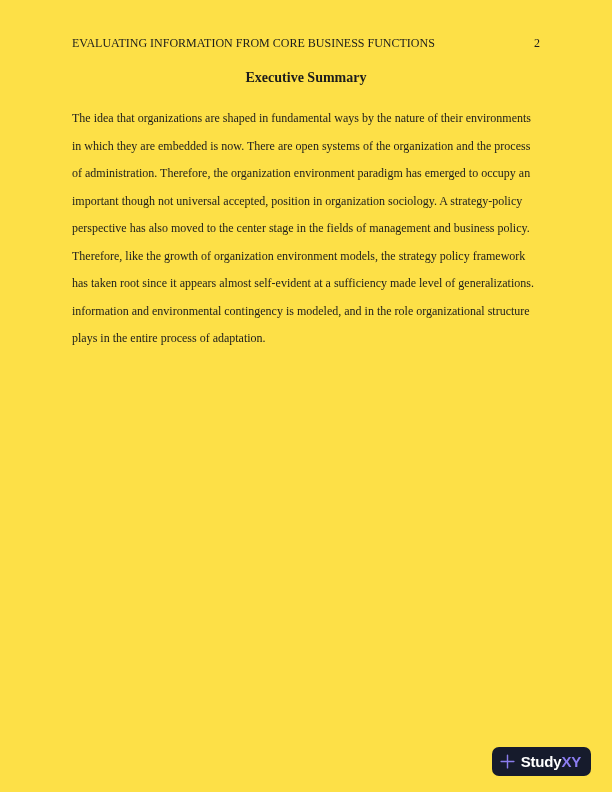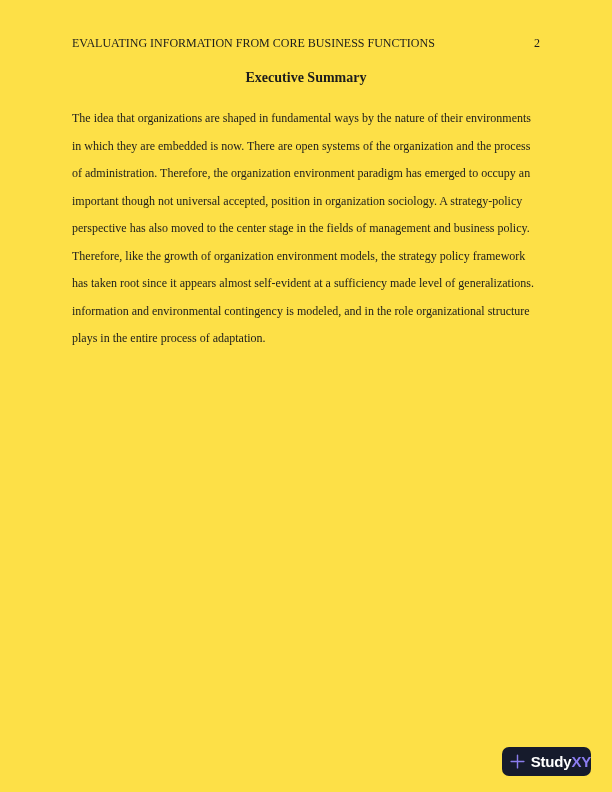--- a/index.html
+++ b/index.html
@@ -51,21 +51,21 @@
   }
   .body-text .text-line {
     white-space: nowrap;
   }
 
   .studyxy-badge {
     position: absolute;
     right: 21px;
     bottom: 16px;
     height: 29px;
-    padding: 0 0 0 7px;
+    padding: 0 10px 0 7px;
     background: #161b2c;
     border-radius: 7px;
     display: flex;
     align-items: center;
     gap: 5px;
     font-family: "Liberation Sans", "DejaVu Sans", sans-serif;
   }
   .studyxy-badge .plus-icon { flex: 0 0 auto; display: block; }
   .studyxy-badge .logo-text {
     font-size: 15px;

